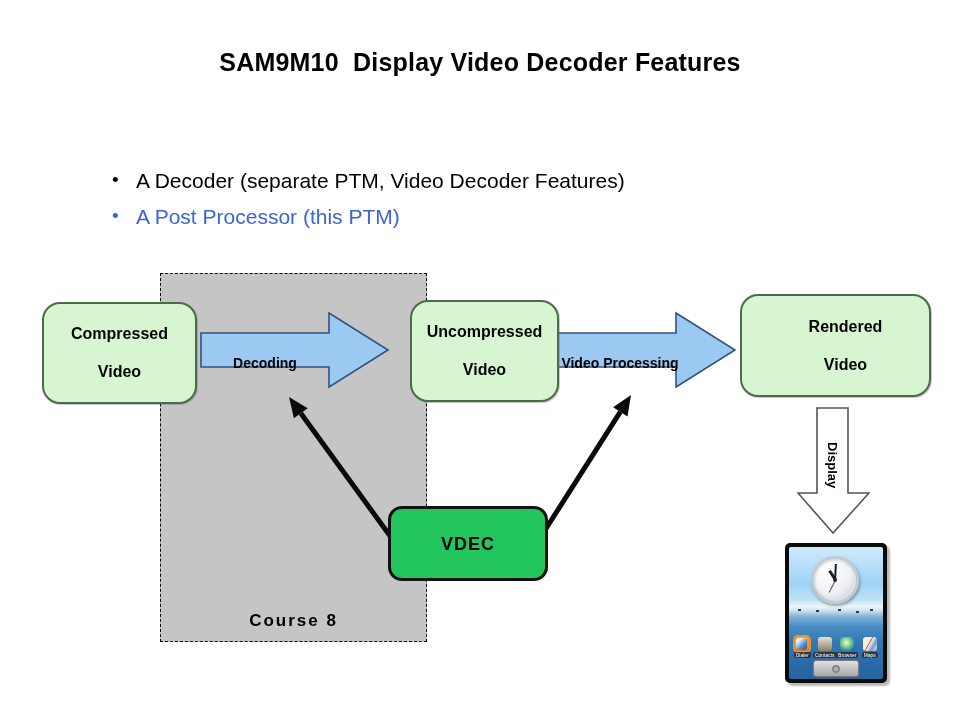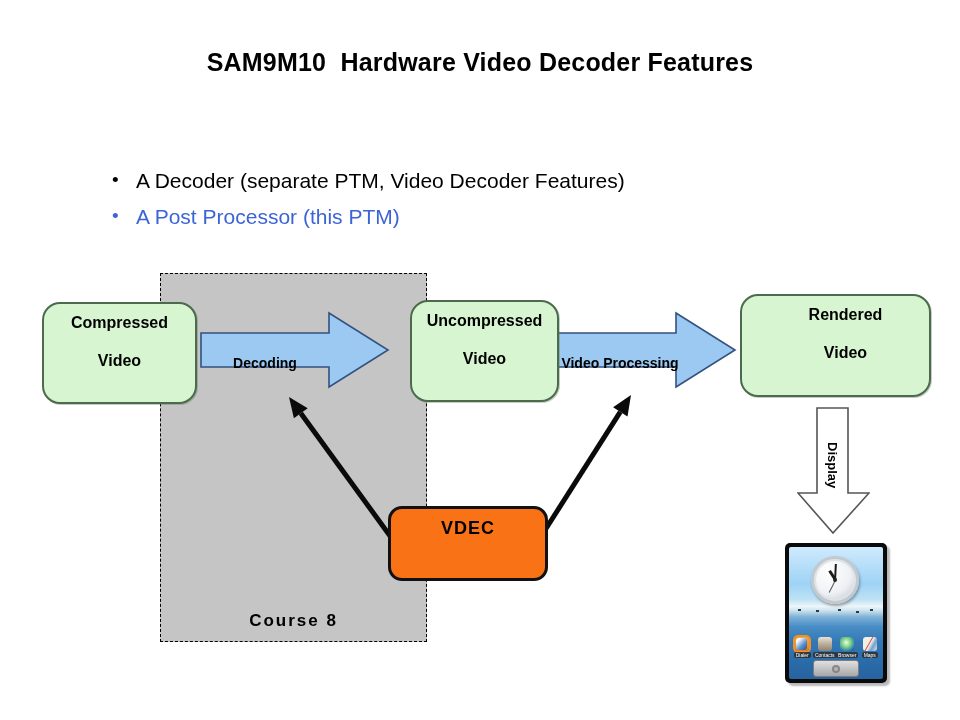--- a/index.html
+++ b/index.html
@@ -18,27 +18,27 @@
 
   
   .course{background:#C5C5C5;border:1px dashed #000;}
   .course-1{left:160px;top:273px;width:265px;height:367px;}
   .course-2{left:505px;top:273px;width:260px;height:367px;}
   .course-label{position:absolute;left:0;bottom:10px;width:100%;text-align:center;
                 font-size:17px;font-weight:bold;letter-spacing:2px;}
 
   
   .node{background:#D6F5D0;border:2px solid #4C6B4C;border-radius:18px;
-        display:flex;flex-direction:column;align-items:center;
+        display:flex;flex-direction:column;align-items:center;justify-content:center;
         font-size:16px;font-weight:bold;line-height:38px;text-align:center;
         box-shadow:1px 1px 0 rgba(90,110,90,0.35);}
   .node-compressed{left:42px;top:302px;width:151px;height:98px;}
   .node-uncompressed{left:410px;top:300px;width:145px;height:98px;}
   .node-rendered{left:740px;top:294px;width:167px;height:99px;padding-left:20px;}
-  .node-vdec{left:388px;top:506px;width:154px;height:69px;background:#f97316;
+  .node-vdec{left:388px;top:506px;width:154px;height:69px;background:#22c55e;
              border:3px solid #111;border-radius:14px;font-size:18px;letter-spacing:1px;
              box-shadow:none;}
 
   
   .arrow-label{font-size:14px;font-weight:bold;text-align:center;margin-top:14px;}
   .label-decoding{left:200px;top:341px;width:130px;}
   .label-postproc{left:545px;top:341px;width:150px;}
   .label-display{left:817px;top:420px;width:31px;height:90px;
                  writing-mode:vertical-rl;text-align:center;font-size:13px;font-weight:600;
                  display:flex;align-items:center;justify-content:center;}
@@ -77,21 +77,21 @@
   .homebar{position:absolute;left:50%;bottom:2px;transform:translateX(-50%);width:44px;height:15px;
            background:linear-gradient(180deg,#e0e0e0,#a8a8a8);border:1px solid #7d7d7d;border-radius:3px;
            display:flex;align-items:center;justify-content:center;}
   .homebtn{width:8px;height:8px;border-radius:50%;border:2px solid #878787;background:#b5b5b5;box-sizing:border-box;}
 </style>
 </head>
 <body>
 
 <div class="slide">
 
-  <div class="abs title">SAM9M10  Hardware Video Decoder Features</div>
+  <div class="abs title">SAM9M10  Display Video Decoder Features</div>
 
   <div class="abs bullet-row bullet-1">
     <span class="bullet-dot">•</span>
     <span>A Decoder (separate PTM, Video Decoder Features)</span>
   </div>
   <div class="abs bullet-row bullet-2">
     <span class="bullet-dot">•</span>
     <span>A Post Processor (this PTM)</span>
   </div>
 

